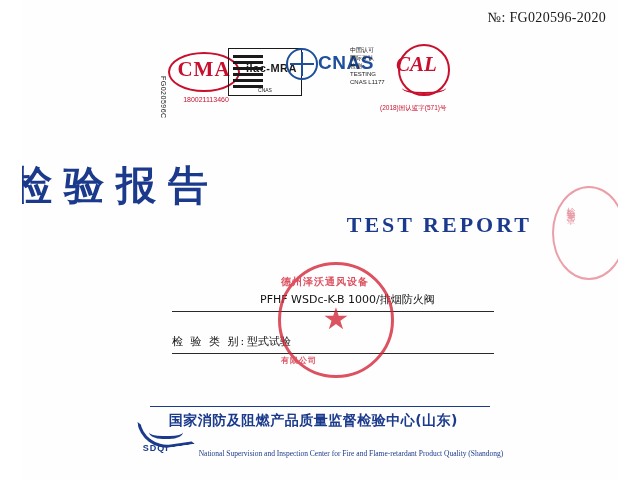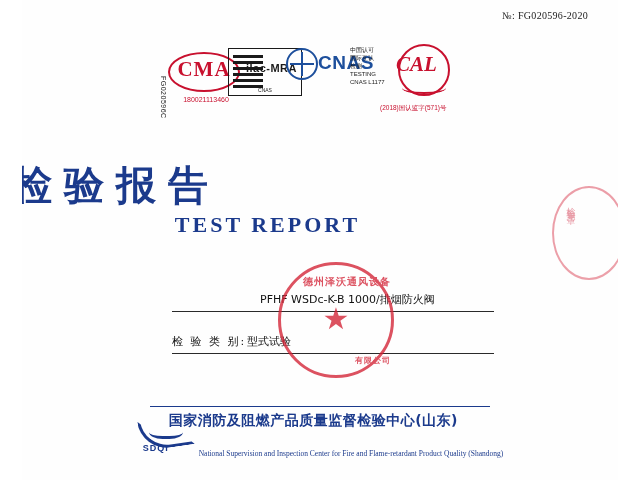--- a/index.html
+++ b/index.html
@@ -29,23 +29,23 @@
     height: 480px;
     background: #ffffff;
     z-index: 40;
   }
   .margin-left { left: 0; }
   .margin-right { right: 0; }
 
   
   .serial {
     position: absolute;
-    right: 52px;
+    right: 34px;
     top: 10px;
-    font-size: 10px;
+    font-size: 14px;
     color: #1a1a1a;
     letter-spacing: 0.3px;
     font-family: "Liberation Serif", serif;
     white-space: nowrap;
   }
 
   
   .logo-strip {
     position: absolute;
     left: 0; top: 38px;
@@ -265,21 +265,21 @@
     letter-spacing: 12px;
     color: #1b3a8c;
     font-family: Liberation Serif, serif;
     text-indent: 12px;
   }
   .title-en {
     position: absolute;
     left: 0;
     top: 212px;
     width: 532px;
-    text-align: center;
+    text-align: right;
     font-size: 22px;
     font-weight: bold;
     letter-spacing: 3px;
     color: #1b3a8c;
     font-family: "Liberation Serif", serif;
     text-indent: 3px;
   }
 
   
   .fields {
@@ -340,21 +340,21 @@
     transform: translate(-50%,-52%);
     font-size: 30px;
     color: #d32235;
     line-height: 1;
   }
   .stamp .arc-top,
   .stamp .arc-bottom {
     position: absolute;
     left: 0;
     width: 110px;
-    text-align: right;
+    text-align: left;
     color: #d32235;
     font-family: "DejaVu Sans", sans-serif;
     font-weight: bold;
   }
   .stamp .arc-top {
     top: 10px;
     font-size: 10px;
     letter-spacing: 1px;
   }
   .stamp .arc-bottom {

